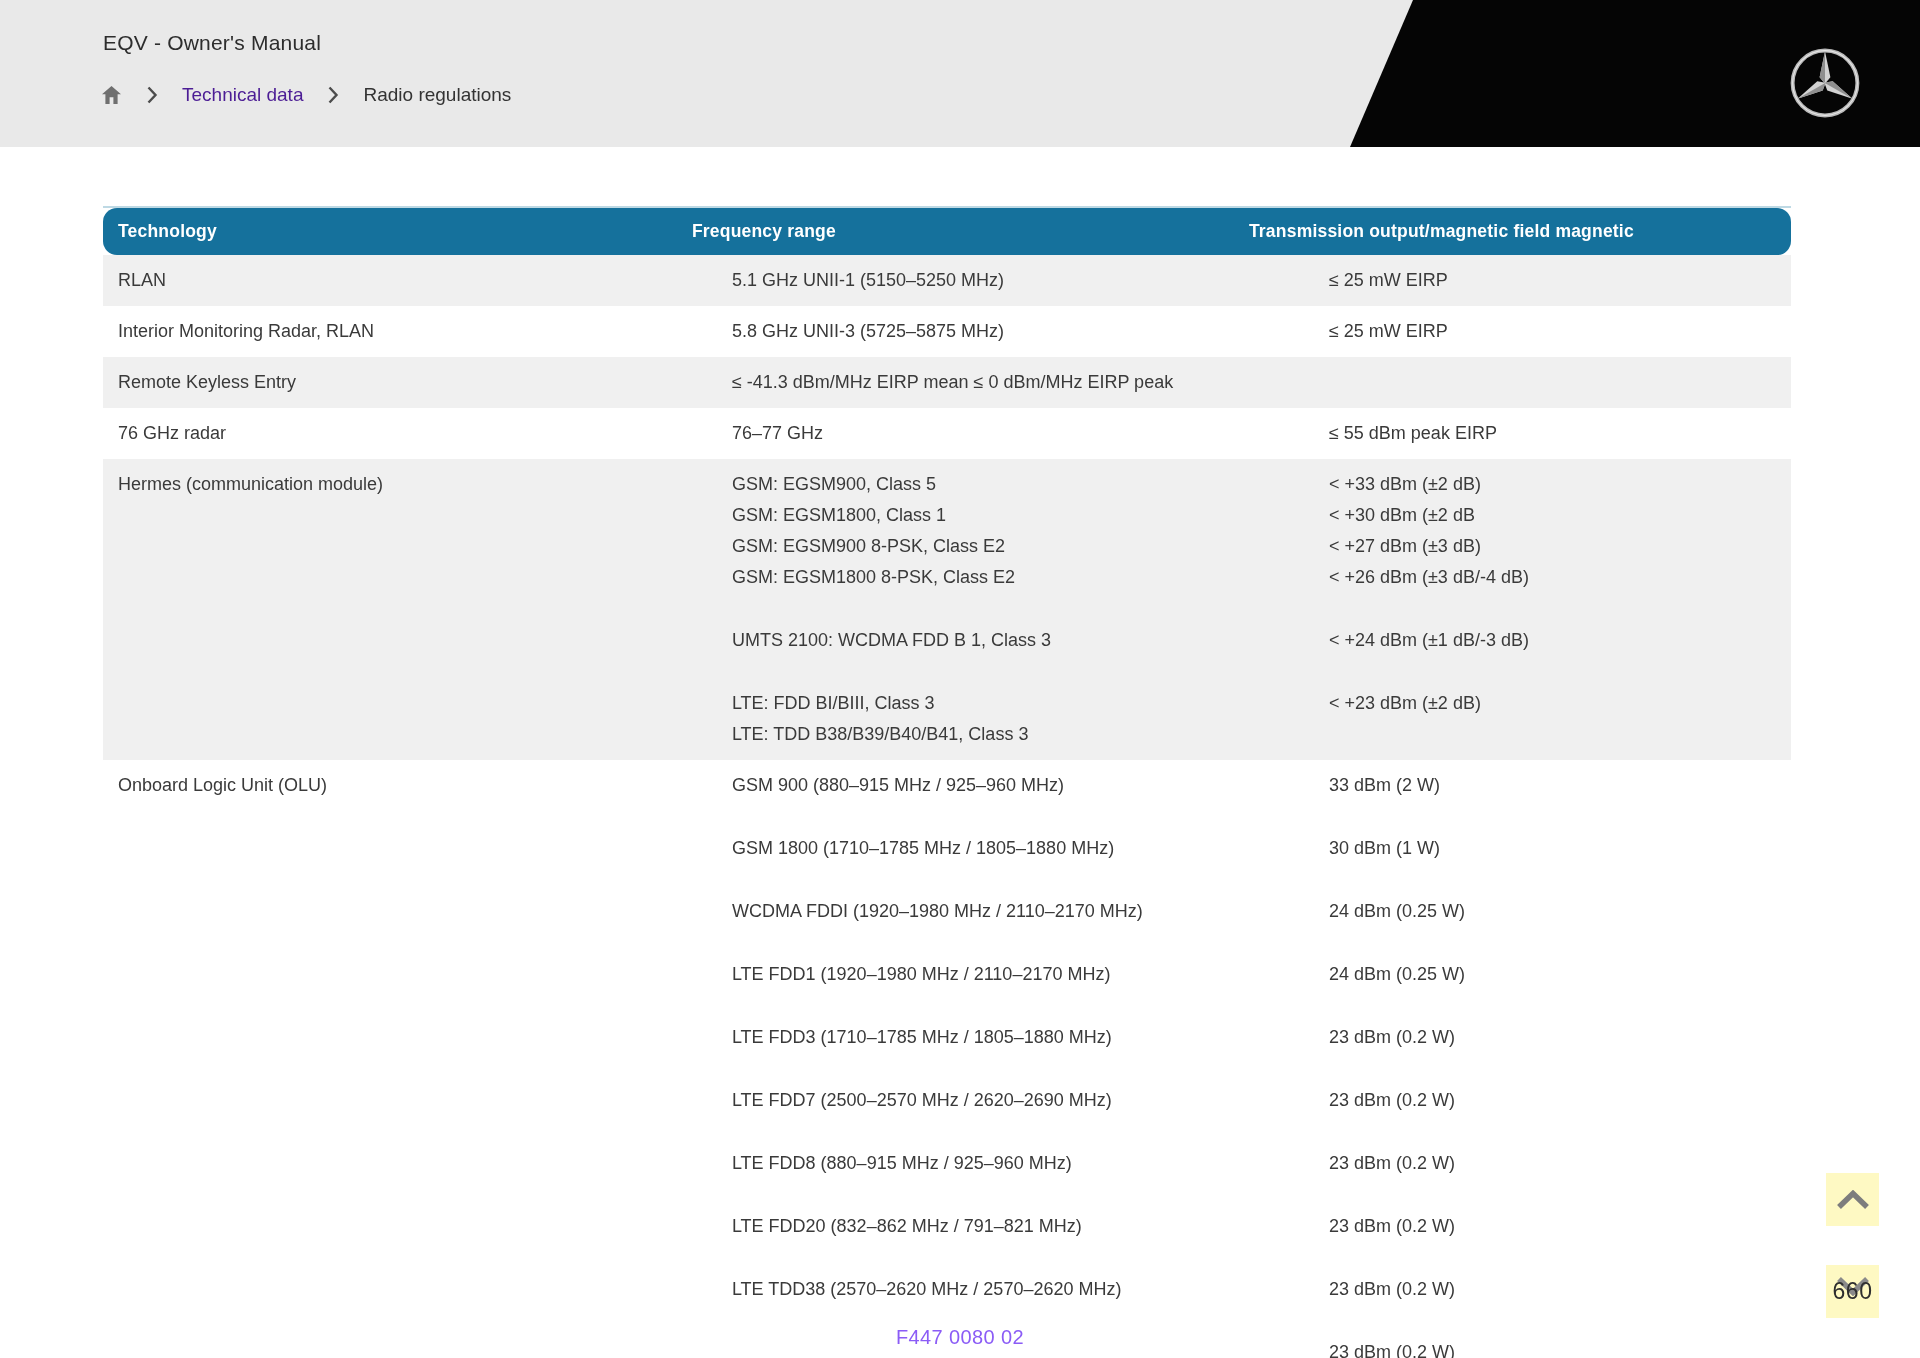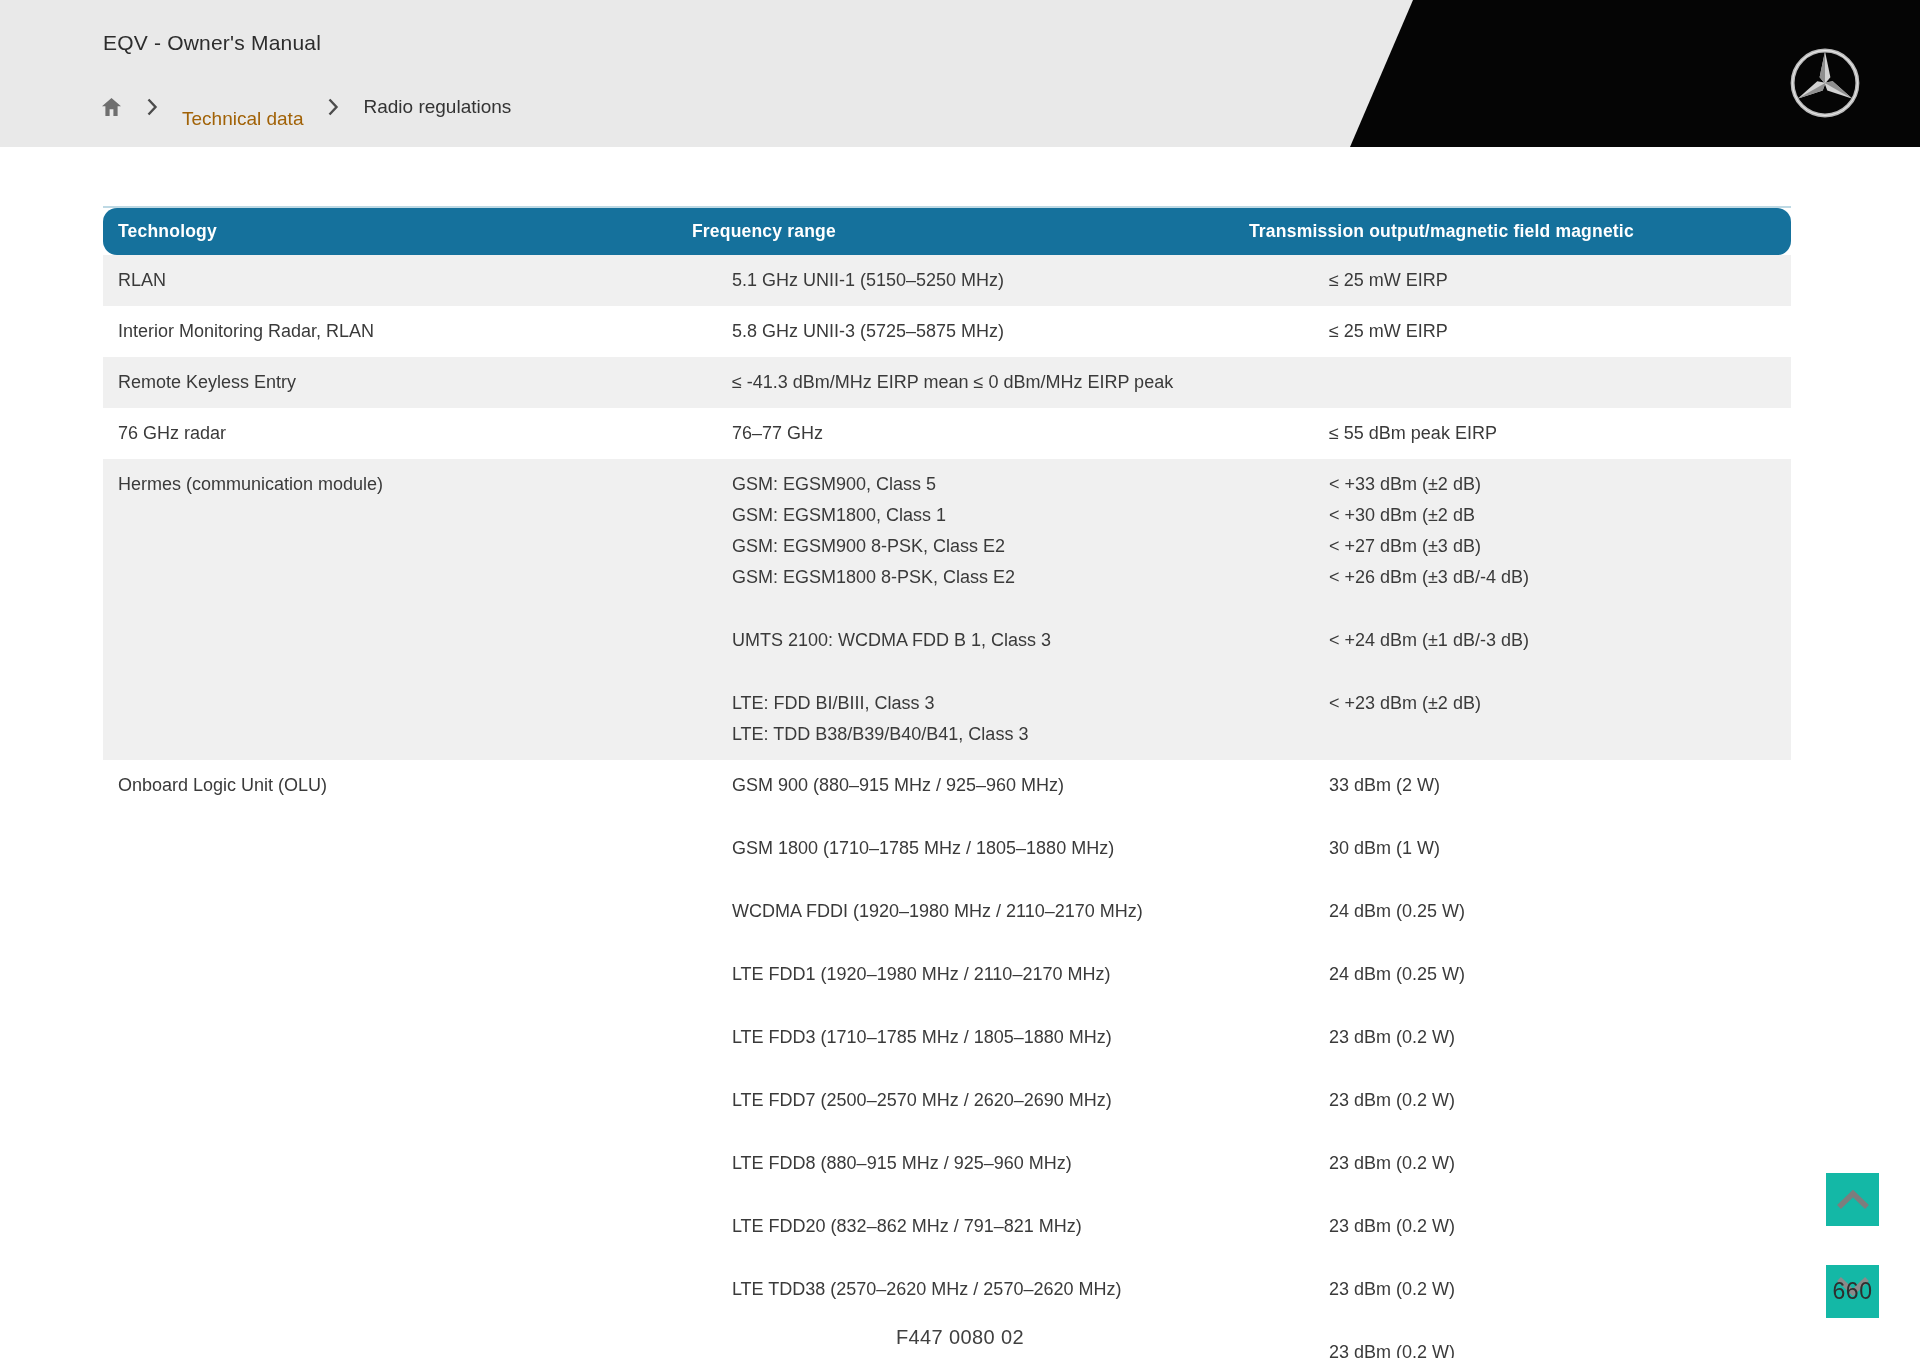--- a/index.html
+++ b/index.html
@@ -47,21 +47,21 @@
   }
   .breadcrumb {
     position: absolute;
     top: 84px;
     left: 101px;
     display: flex;
     align-items: center;
     gap: 24px;
     font-size: 19px;
   }
-  .breadcrumb .crumb-muted { color: #a16207; cursor: pointer; margin-top: 24px; }
+  .breadcrumb .crumb-muted { color: #4c1d95; cursor: pointer; }
   .breadcrumb .crumb-current { color: #333333; }
   .breadcrumb .home-btn { display: flex; align-items: center; cursor: pointer; }
   .crumb-sep { display: flex; align-items: center; }
 
   
   .reg-table {
     position: absolute;
     top: 206px;
     left: 103px;
     width: 1688px;
@@ -98,28 +98,28 @@
   .tech-label { line-height: 31px; }
 
   
   .doc-number {
     position: absolute;
     top: 1326px;
     left: 0;
     width: 1920px;
     text-align: center;
     font-size: 20px;
-    color: #404040;
+    color: #8b5cf6;
     letter-spacing: 0.4px;
   }
   .float-btn {
     position: absolute;
     width: 53px;
     height: 53px;
-    background: #14b8a6;
+    background: #fef9c3;
     display: flex;
     align-items: center;
     justify-content: center;
     cursor: pointer;
   }
   .scroll-top-btn { top: 1173px; left: 1826px; }
   .page-num-btn  { top: 1265px; left: 1826px; }
   .page-num-btn .chev-down {
     position: absolute;
     top: 11px; left: 10px;

